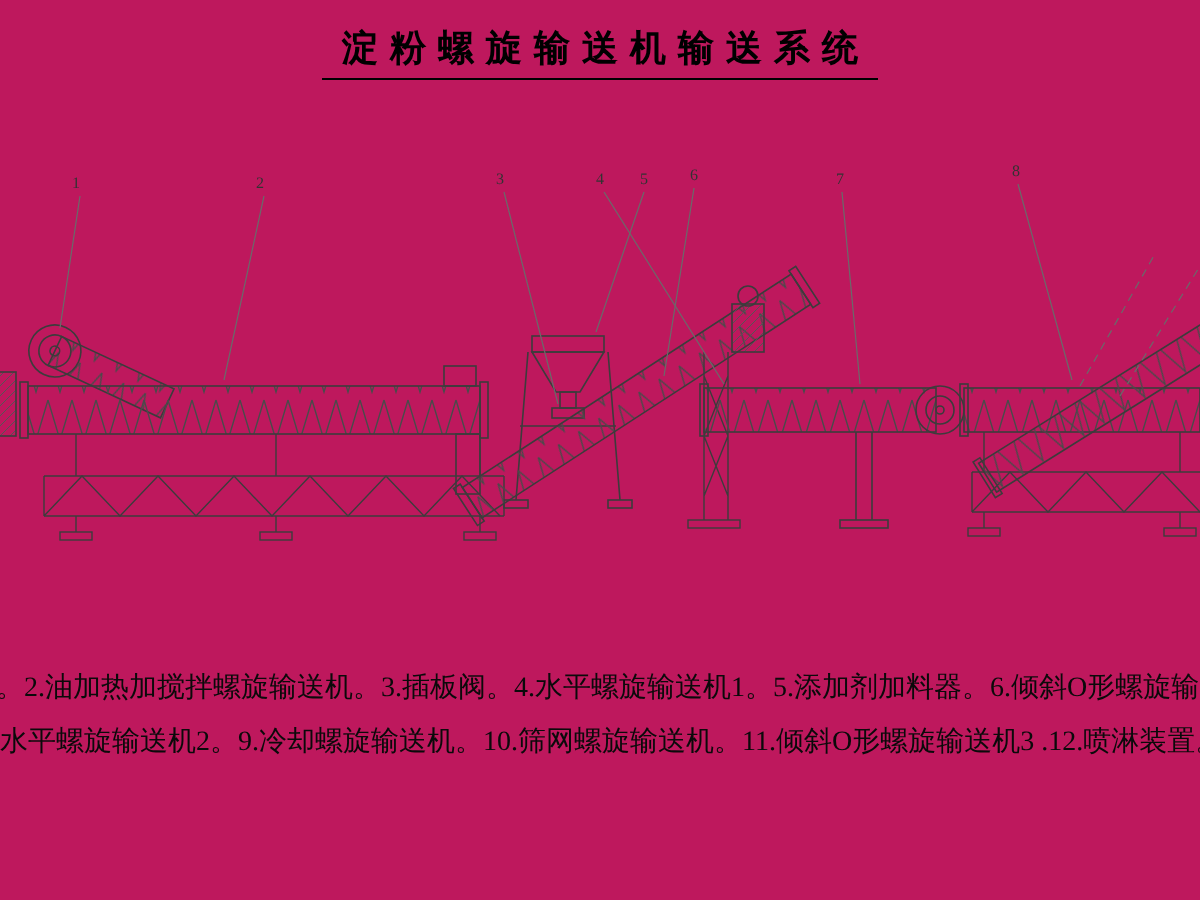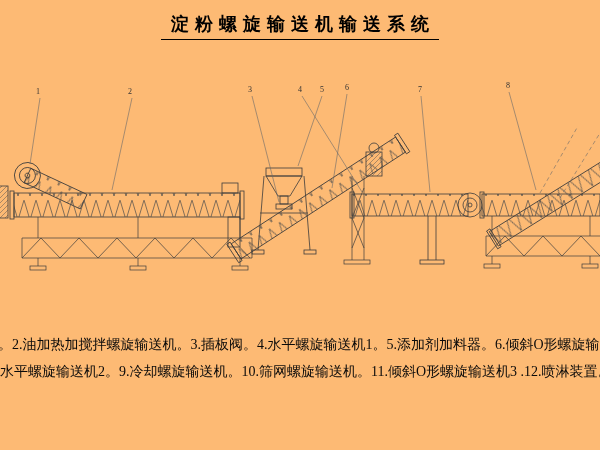--- a/index.html
+++ b/index.html
@@ -1,17 +1,17 @@
 <!DOCTYPE html>
 <html><head>
 <meta charset="utf-8">
 <style>
   html,body{margin:0;padding:0;background:#ffffff;}
   .sheet{
-    position:relative;width:600px;height:450px;background:#fdba74;
+    position:relative;width:600px;height:450px;background:#be185d;
     overflow:hidden;font-family:"Liberation Serif", serif;color:#111;
   }
   .title-wrap{position:absolute;top:12px;left:0;width:600px;text-align:center;}
   .title{
     display:inline-block;font-size:18px;font-weight:bold;letter-spacing:6px;
     color:#000;border-bottom:1.5px solid #000;padding:0 4px 3px 10px;
     font-family:"Liberation Serif", serif;white-space:nowrap;
   }
   .diagram{position:absolute;top:78px;left:0;}
   .caption{

